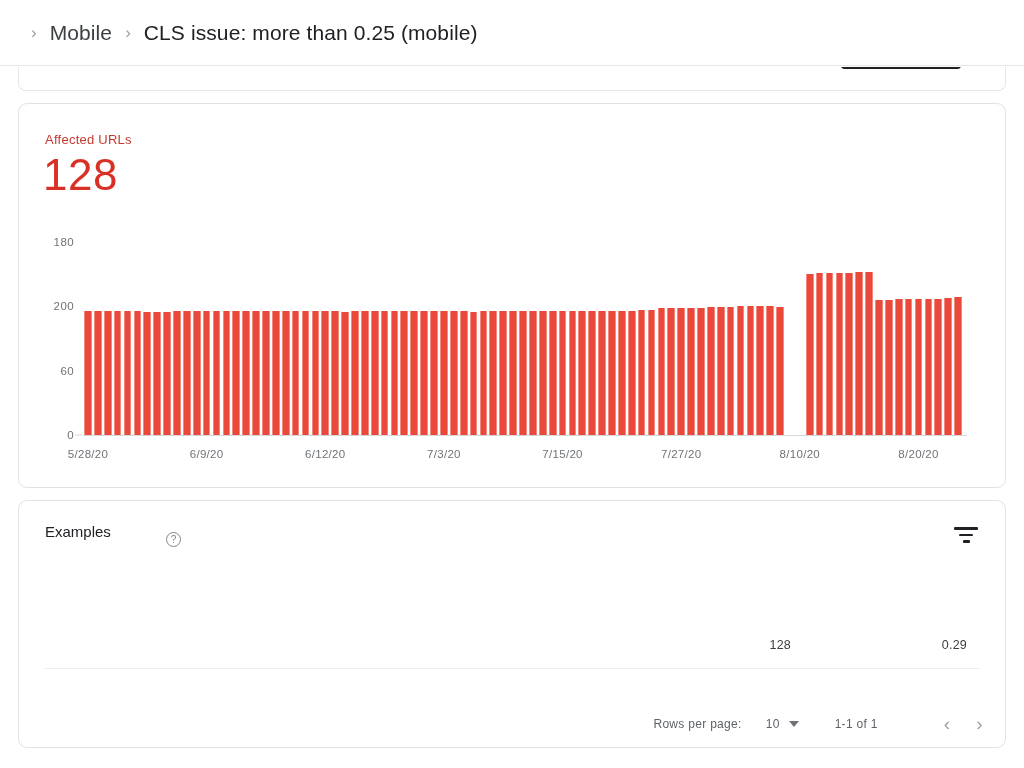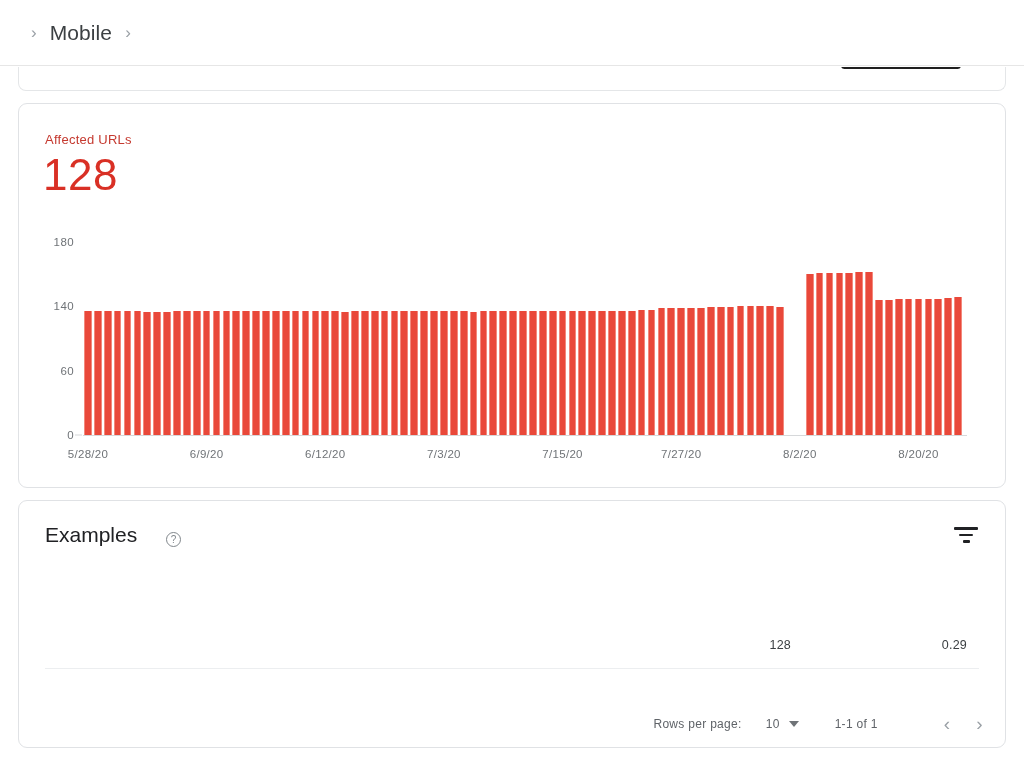--- a/index.html
+++ b/index.html
@@ -126,21 +126,21 @@
     transform: translateX(-50%);
     font-size: 11.5px;
     color: #6f7377;
     letter-spacing: .3px;
     white-space: nowrap;
   }
 
   
   .ex-title {
     position: absolute; left: 26px; top: 22px;
-    font-size: 21px; color: #202124; font-weight: 400;
+    font-size: 15px; color: #202124; font-weight: 400;
   }
   .help-icon {
     display: inline-block;
     width: 15px; height: 15px;
     border: 1.3px solid #80868b;
     border-radius: 50%;
     position: relative;
     vertical-align: middle;
   }
   .help-icon::after {
@@ -238,20 +238,21 @@
 </style>
 </head>
 <body>
 
 <div class="page">
 
   <div class="breadcrumb">
     <span class="crumb-sep">›</span>
     <span class="crumb">Mobile</span>
     <span class="crumb-sep">›</span>
+    <span class="crumb current">CLS issue: more than 0.25 (mobile)</span>
   </div>
 
   <div class="top-sliver">
     <div class="sliver-scroll-thumb"></div>
   </div>
 
   <div class="card" id="chart-card">
     <div class="affected-label">Affected URLs</div>
     <div class="affected-value">128</div>
 
@@ -342,32 +343,32 @@
             <div class="bar" title="8/19/20: 127" style="left: 821.762px; width: 7.71236px; height: 136.172px; background: rgb(233, 72, 58);"></div>
             <div class="bar" title="8/20/20: 127" style="left: 831.649px; width: 7.71236px; height: 136.172px; background: rgb(233, 72, 58);"></div>
             <div class="bar" title="8/21/20: 127" style="left: 841.537px; width: 7.71236px; height: 136.172px; background: rgb(233, 72, 58);"></div>
             <div class="bar" title="8/22/20: 127" style="left: 851.425px; width: 7.71236px; height: 136.172px; background: rgb(233, 72, 58);"></div>
             <div class="bar" title="8/23/20: 128" style="left: 861.312px; width: 7.71236px; height: 137.244px; background: rgb(233, 72, 58);"></div>
             <div class="bar" title="8/24/20: 129" style="left: 871.2px; width: 7.71236px; height: 138.317px; background: rgb(233, 72, 58);"></div>
           </div>
       <div class="ytick" style="top: 193px;">0</div>
           <div class="ytick-dash" style="top: 193px;"></div>
           <div class="ytick" style="top: 128.667px;">60</div>
-          <div class="ytick" style="top: 64.3333px;">140</div>
+          <div class="ytick" style="top: 64.3333px;">200</div>
           <div class="ytick" style="top: 0px;">180</div>
         </div>
       <div class="axis-base"></div>
       <div id="xticks">
           <div class="xtick" style="left: 69px;">5/28/20</div>
           <div class="xtick" style="left: 187.596px;">6/9/20</div>
           <div class="xtick" style="left: 306.247px;">6/12/20</div>
           <div class="xtick" style="left: 424.899px;">7/3/20</div>
           <div class="xtick" style="left: 543.551px;">7/15/20</div>
           <div class="xtick" style="left: 662.202px;">7/27/20</div>
-          <div class="xtick" style="left: 780.854px;">8/2/20</div>
+          <div class="xtick" style="left: 780.854px;">8/10/20</div>
           <div class="xtick" style="left: 899.506px;">8/20/20</div>
         </div>
     </div>
   </div>
 
   <div class="card" id="examples-card">
     <div class="ex-title">Examples</div>
     <span class="help-icon ex-help"></span>
 
     <div class="filter-icon">

